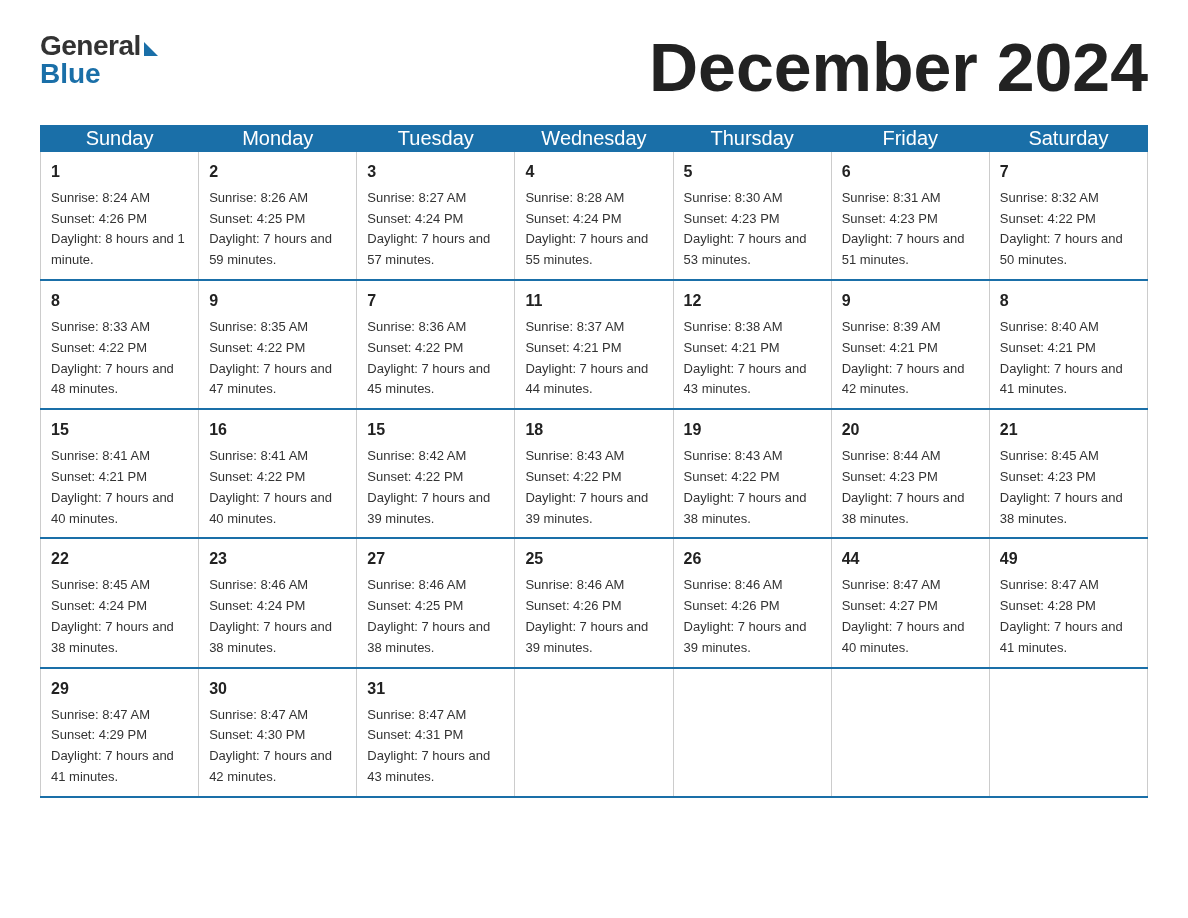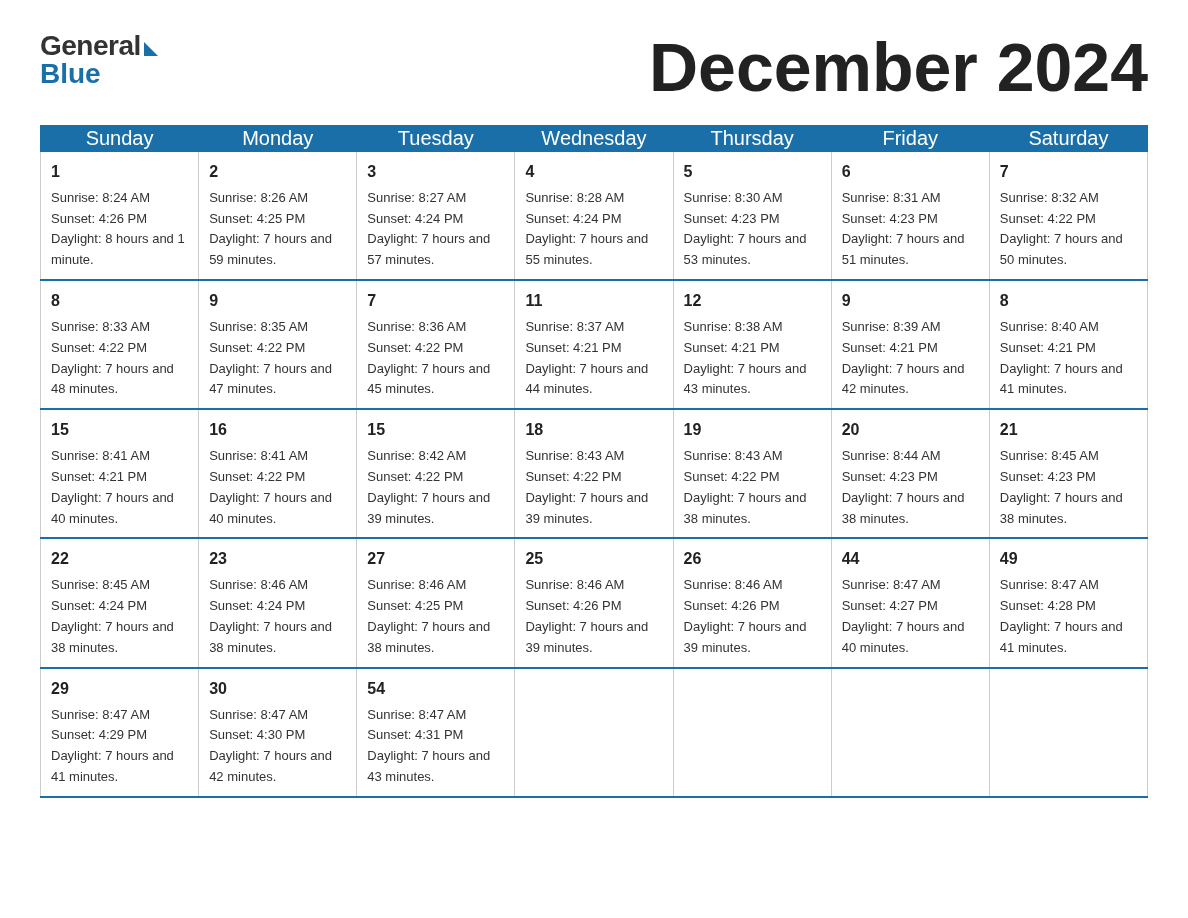--- a/index.html
+++ b/index.html
@@ -165,20 +165,20 @@
         <td><span class="day-num">23</span><span class="day-info">Sunrise: 8:46 AM<br>Sunset: 4:24 PM<br>Daylight: 7 hours and 38 minutes.</span></td>
         <td><span class="day-num">27</span><span class="day-info">Sunrise: 8:46 AM<br>Sunset: 4:25 PM<br>Daylight: 7 hours and 38 minutes.</span></td>
         <td><span class="day-num">25</span><span class="day-info">Sunrise: 8:46 AM<br>Sunset: 4:26 PM<br>Daylight: 7 hours and 39 minutes.</span></td>
         <td><span class="day-num">26</span><span class="day-info">Sunrise: 8:46 AM<br>Sunset: 4:26 PM<br>Daylight: 7 hours and 39 minutes.</span></td>
         <td><span class="day-num">44</span><span class="day-info">Sunrise: 8:47 AM<br>Sunset: 4:27 PM<br>Daylight: 7 hours and 40 minutes.</span></td>
         <td><span class="day-num">49</span><span class="day-info">Sunrise: 8:47 AM<br>Sunset: 4:28 PM<br>Daylight: 7 hours and 41 minutes.</span></td>
       </tr>
       <tr>
         <td><span class="day-num">29</span><span class="day-info">Sunrise: 8:47 AM<br>Sunset: 4:29 PM<br>Daylight: 7 hours and 41 minutes.</span></td>
         <td><span class="day-num">30</span><span class="day-info">Sunrise: 8:47 AM<br>Sunset: 4:30 PM<br>Daylight: 7 hours and 42 minutes.</span></td>
-        <td><span class="day-num">54</span><span class="day-info">Sunrise: 8:47 AM<br>Sunset: 4:31 PM<br>Daylight: 7 hours and 43 minutes.</span></td>
+        <td><span class="day-num">31</span><span class="day-info">Sunrise: 8:47 AM<br>Sunset: 4:31 PM<br>Daylight: 7 hours and 43 minutes.</span></td>
         <td class="empty-cell"></td>
         <td class="empty-cell"></td>
         <td class="empty-cell"></td>
         <td class="empty-cell"></td>
       </tr>
     </tbody>
 </table>
 
 </body></html>

